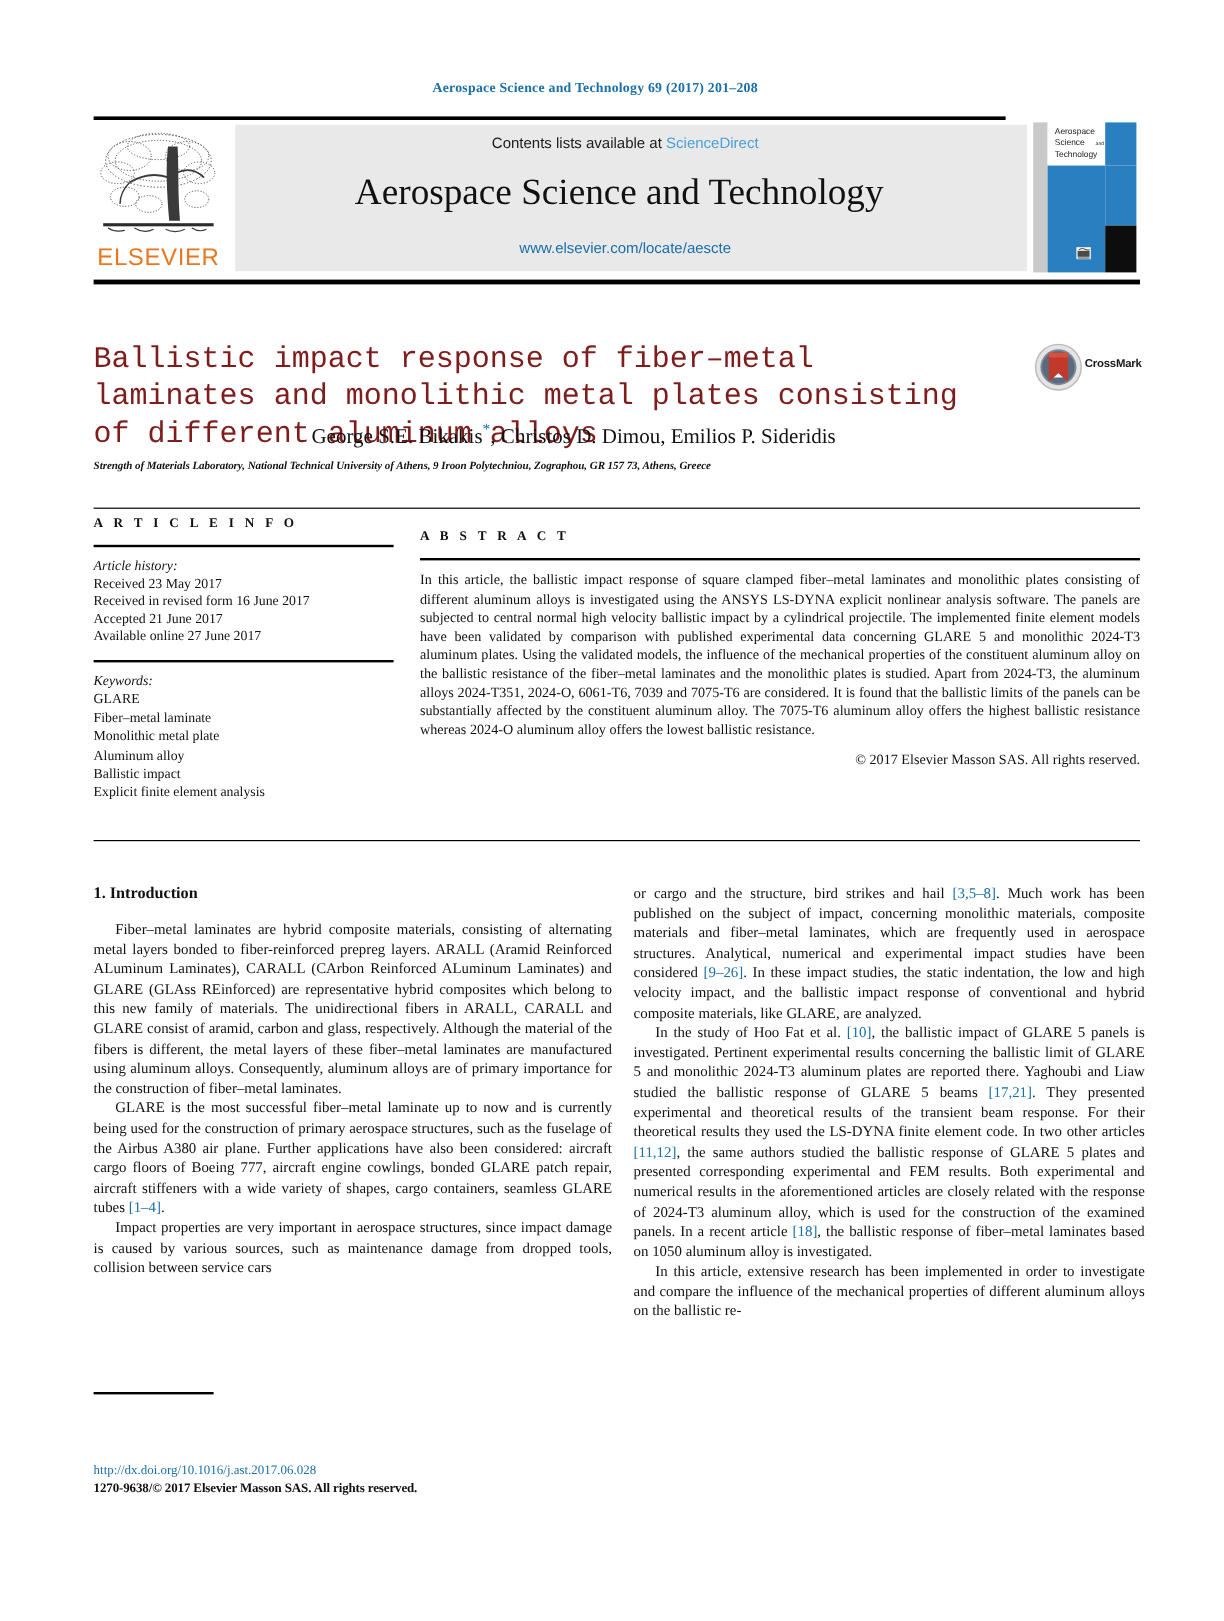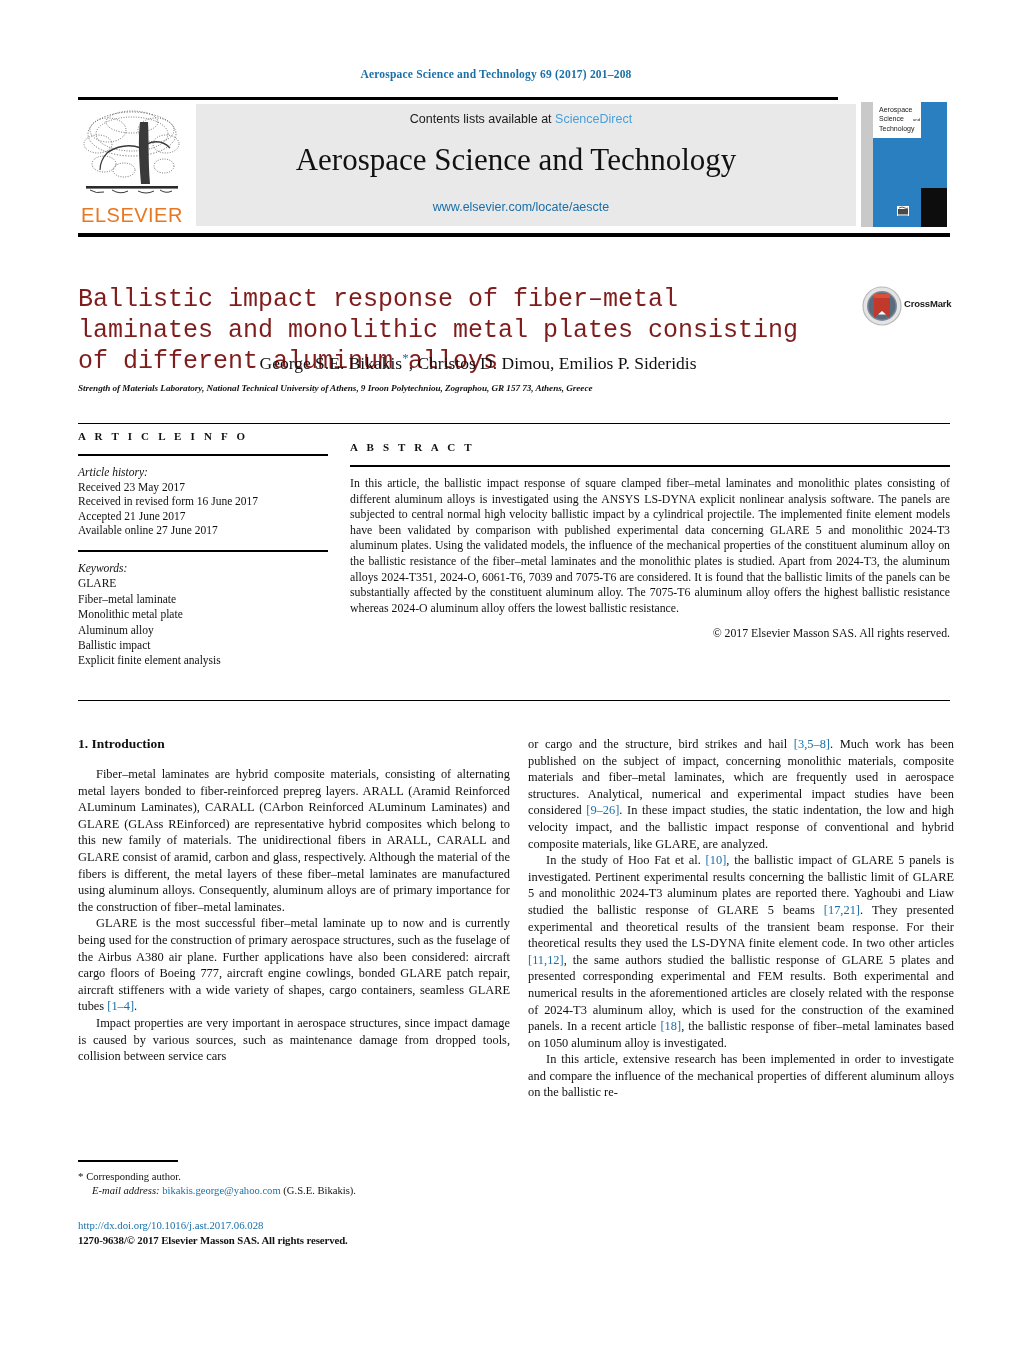--- a/index.html
+++ b/index.html
@@ -430,27 +430,20 @@
   </div>
 
   <div class="body-right">
     <p class="para noindent"><span>or cargo and the structure, bird strikes and hail </span><span class="ref">[3,5–8]</span><span>. Much work has been published on the subject of impact, concerning monolithic materials, composite materials and fiber–metal laminates, which are frequently used in aerospace structures. Analytical, numerical and experimental impact studies have been considered </span><span class="ref">[9–26]</span><span>. In these impact studies, the static indentation, the low and high velocity impact, and the ballistic impact response of conventional and hybrid composite materials, like GLARE, are analyzed.</span></p>
     <p class="para"><span>In the study of Hoo Fat et al. </span><span class="ref">[10]</span><span>, the ballistic impact of GLARE 5 panels is investigated. Pertinent experimental results concerning the ballistic limit of GLARE 5 and monolithic 2024-T3 aluminum plates are reported there. Yaghoubi and Liaw studied the ballistic response of GLARE 5 beams </span><span class="ref">[17,21]</span><span>. They presented experimental and theoretical results of the transient beam response. For their theoretical results they used the LS-DYNA finite element code. In two other articles </span><span class="ref">[11,12]</span><span>, the same authors studied the ballistic response of GLARE 5 plates and presented corresponding experimental and FEM results. Both experimental and numerical results in the aforementioned articles are closely related with the response of 2024-T3 aluminum alloy, which is used for the construction of the examined panels. In a recent article </span><span class="ref">[18]</span><span>, the ballistic response of fiber–metal laminates based on 1050 aluminum alloy is investigated.</span></p>
     <p class="para">In this article, extensive research has been implemented in order to investigate and compare the influence of the mechanical properties of different aluminum alloys on the ballistic re-</p>
   </div>
 
   <div class="footnote">
     <div class="footnote-rule"></div>
-    <div class="footnote-text">
-      <span class="mark">*</span>
-      <span>Corresponding author.</span><br>
-      <span style="margin-left:14px"></span><span class="em-label">E-mail address:</span>
-      <span class="mail">bikakis.george@yahoo.com</span>
-      <span>(G.S.E. Bikakis).</span>
-    </div>
   </div>
 
   <div class="doi-block">
     <div class="doi-link">http://dx.doi.org/10.1016/j.ast.2017.06.028</div>
     <div class="issn-line">1270-9638/© 2017 Elsevier Masson SAS. All rights reserved.</div>
   </div>
 
 </div>
 
 </body></html>

